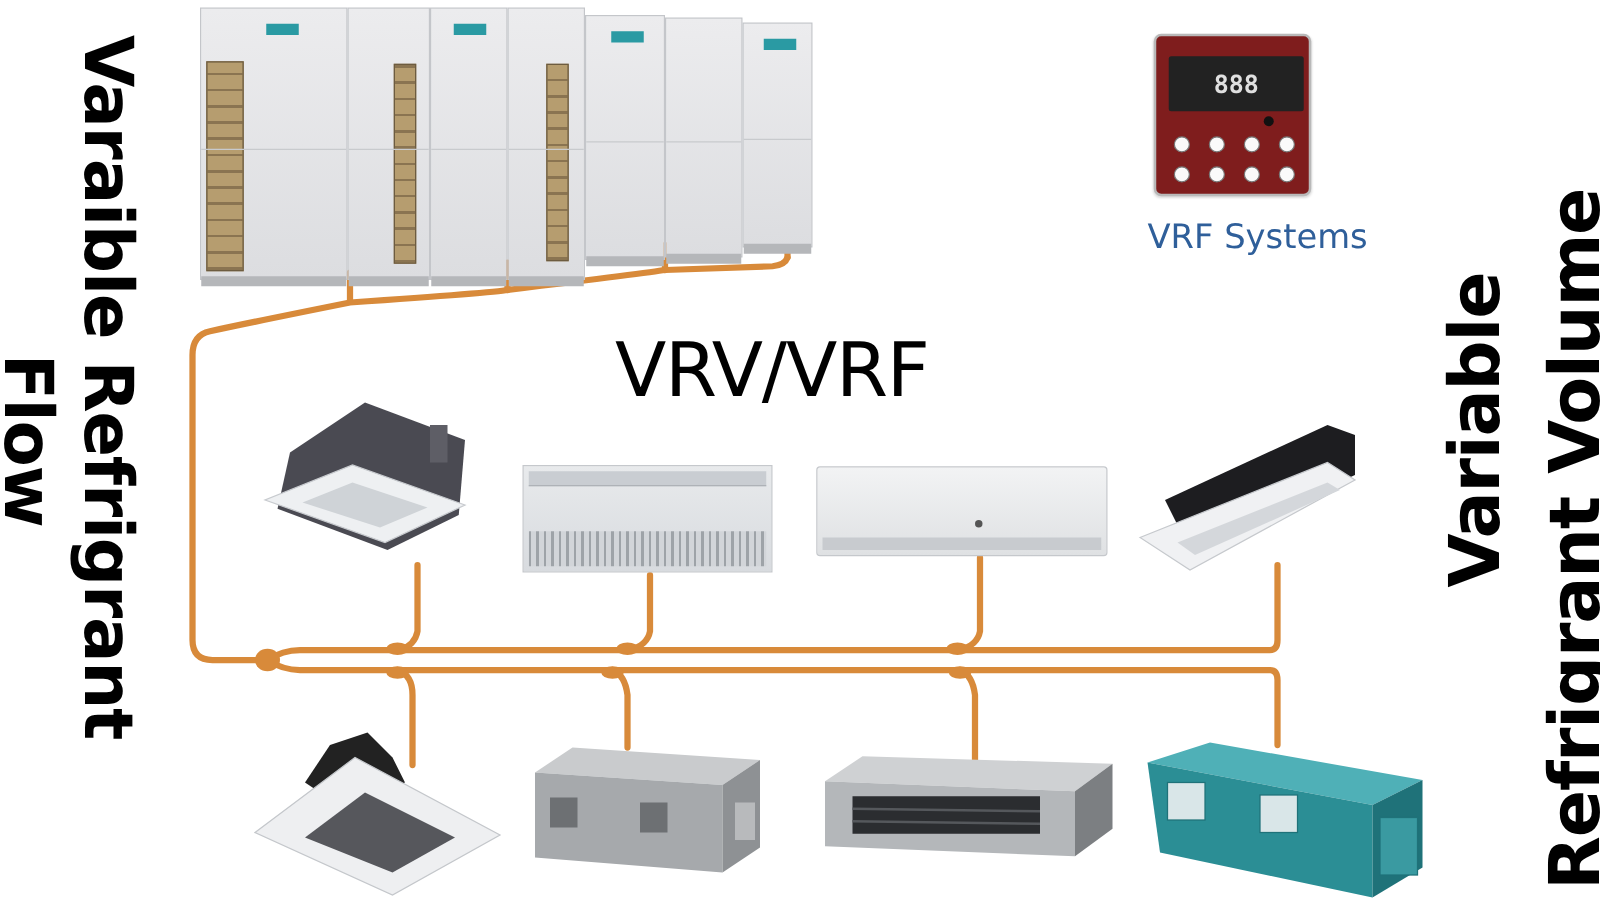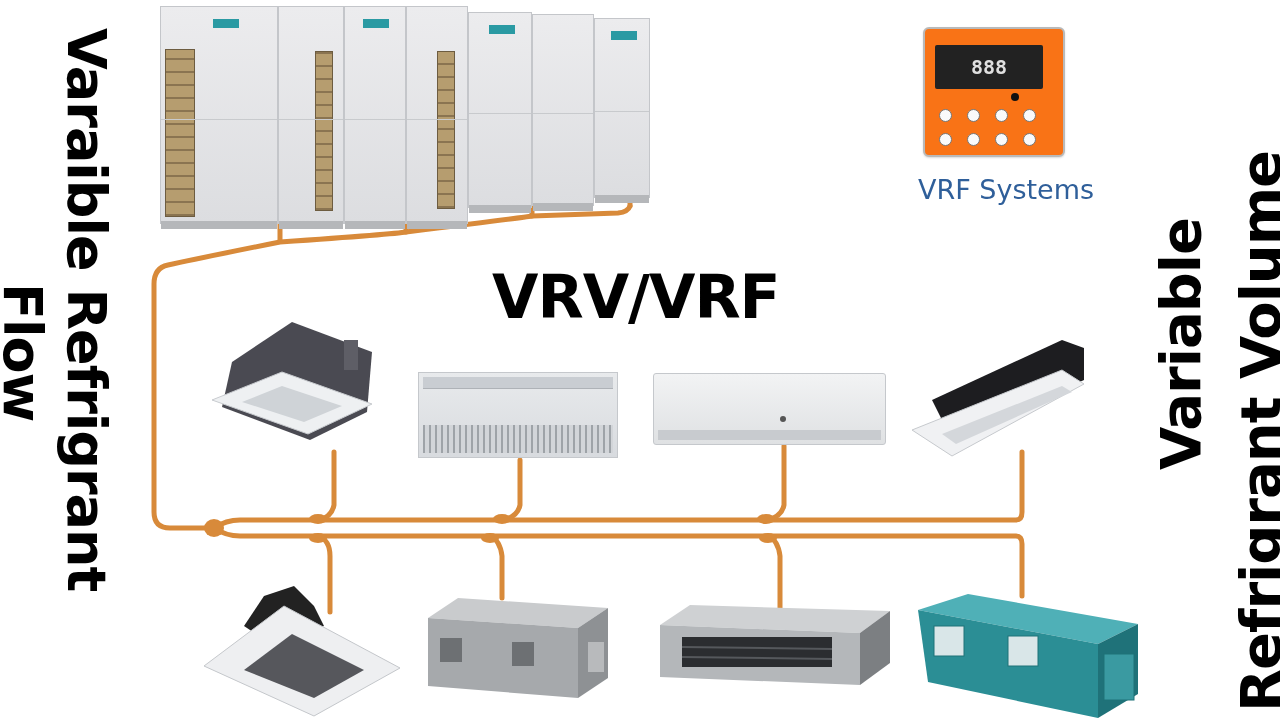--- a/index.html
+++ b/index.html
@@ -39,39 +39,39 @@
       left: 1228px; top: 712px;
       transform-origin: 0 0;
       transform: rotate(-90deg);
       font-size: 56px;
     }
 
     .main-title {
       position: absolute;
       left: 492px; top: 262px;
       font-family: "DejaVu Sans", sans-serif;
-      font-weight: bold;
+      font-weight: normal;
       font-size: 60px;
       letter-spacing: -1px;
       color: #000;
     }
 
     .brand-text {
       position: absolute;
       left: 918px; top: 174px;
       font-family: "DejaVu Sans", sans-serif;
       font-weight: normal;
       font-size: 27px;
       color: #2f5f9a;
     }
 
     
     .remote {
-      position: absolute; left: 923px; top: 27px; width: 142px; height: 130px;
-      background: #f97316; border: 2px solid #b9b9b9; border-radius: 6px;
+      position: absolute; left: 923px; top: 27px; width: 126px; height: 130px;
+      background: #7f1d1d; border: 2px solid #b9b9b9; border-radius: 6px;
       box-shadow: 0 1px 2px rgba(0,0,0,0.15);
     }
     .remote .lcd {
       position: absolute; left: 10px; top: 16px; width: 108px; height: 44px;
       background: #222; border-radius: 2px; color: #e0e0e0;
       font-family: "DejaVu Sans Mono", monospace; font-size: 20px; font-weight: bold;
       text-align: center; line-height: 44px;
     }
     .remote .ir { position: absolute; left: 86px; top: 64px; width: 8px; height: 8px; background: #111; border-radius: 50%; }
     .remote .btn {

